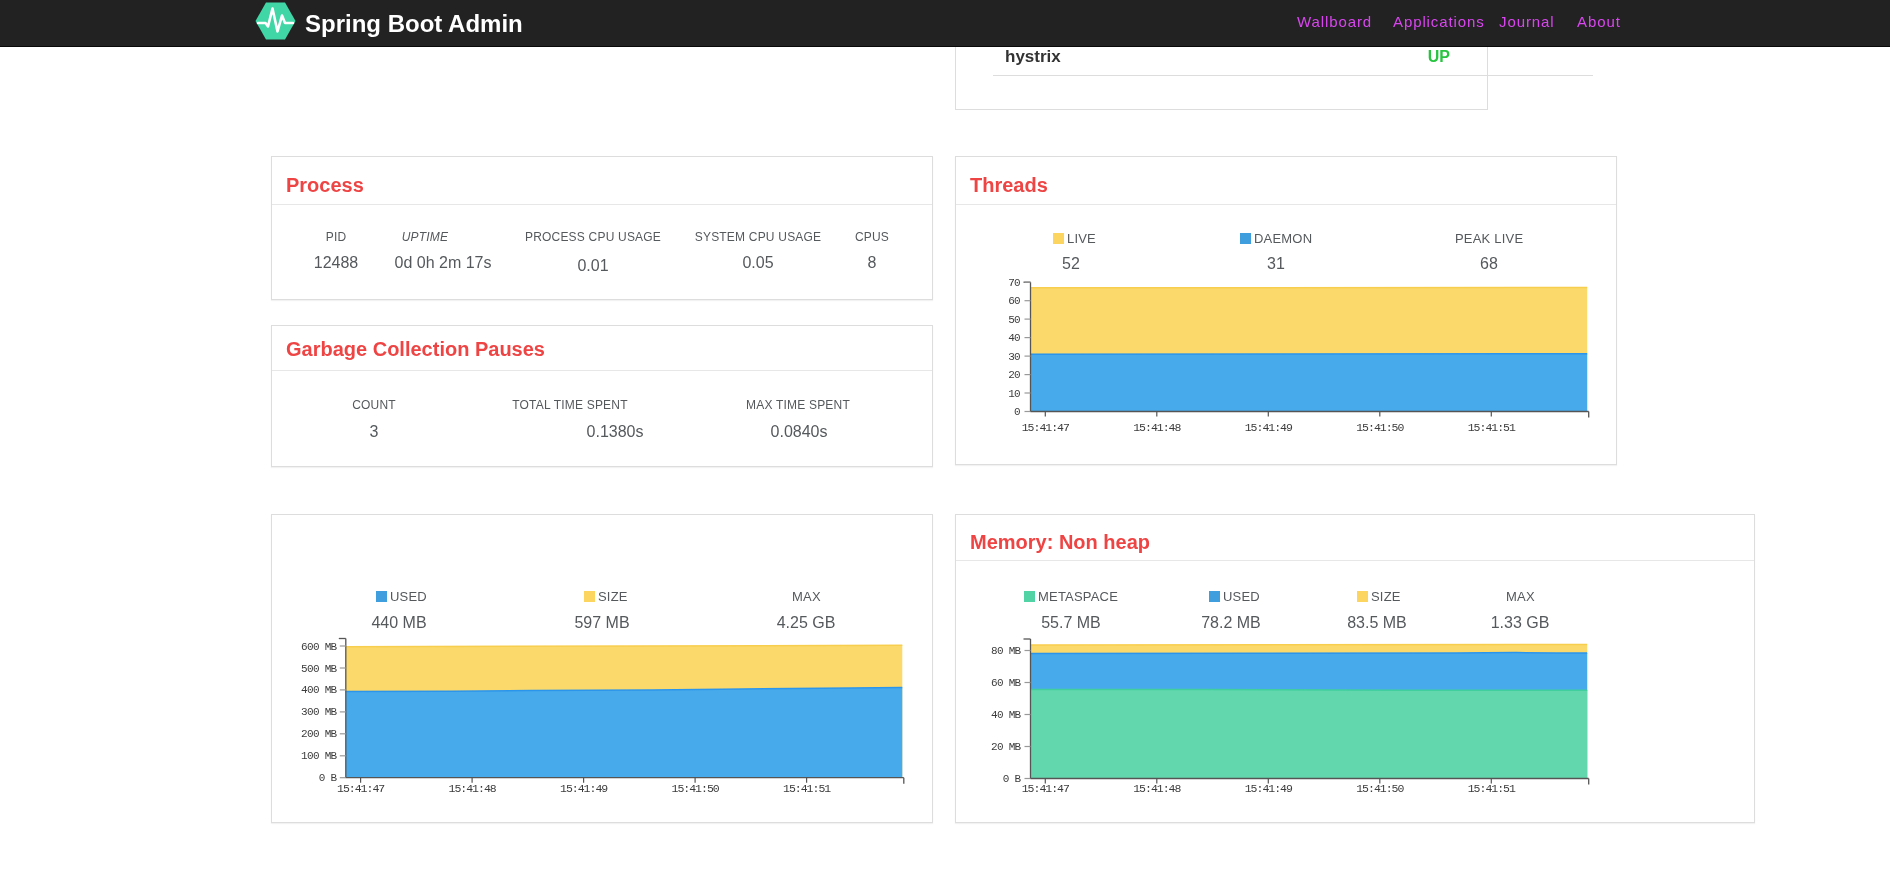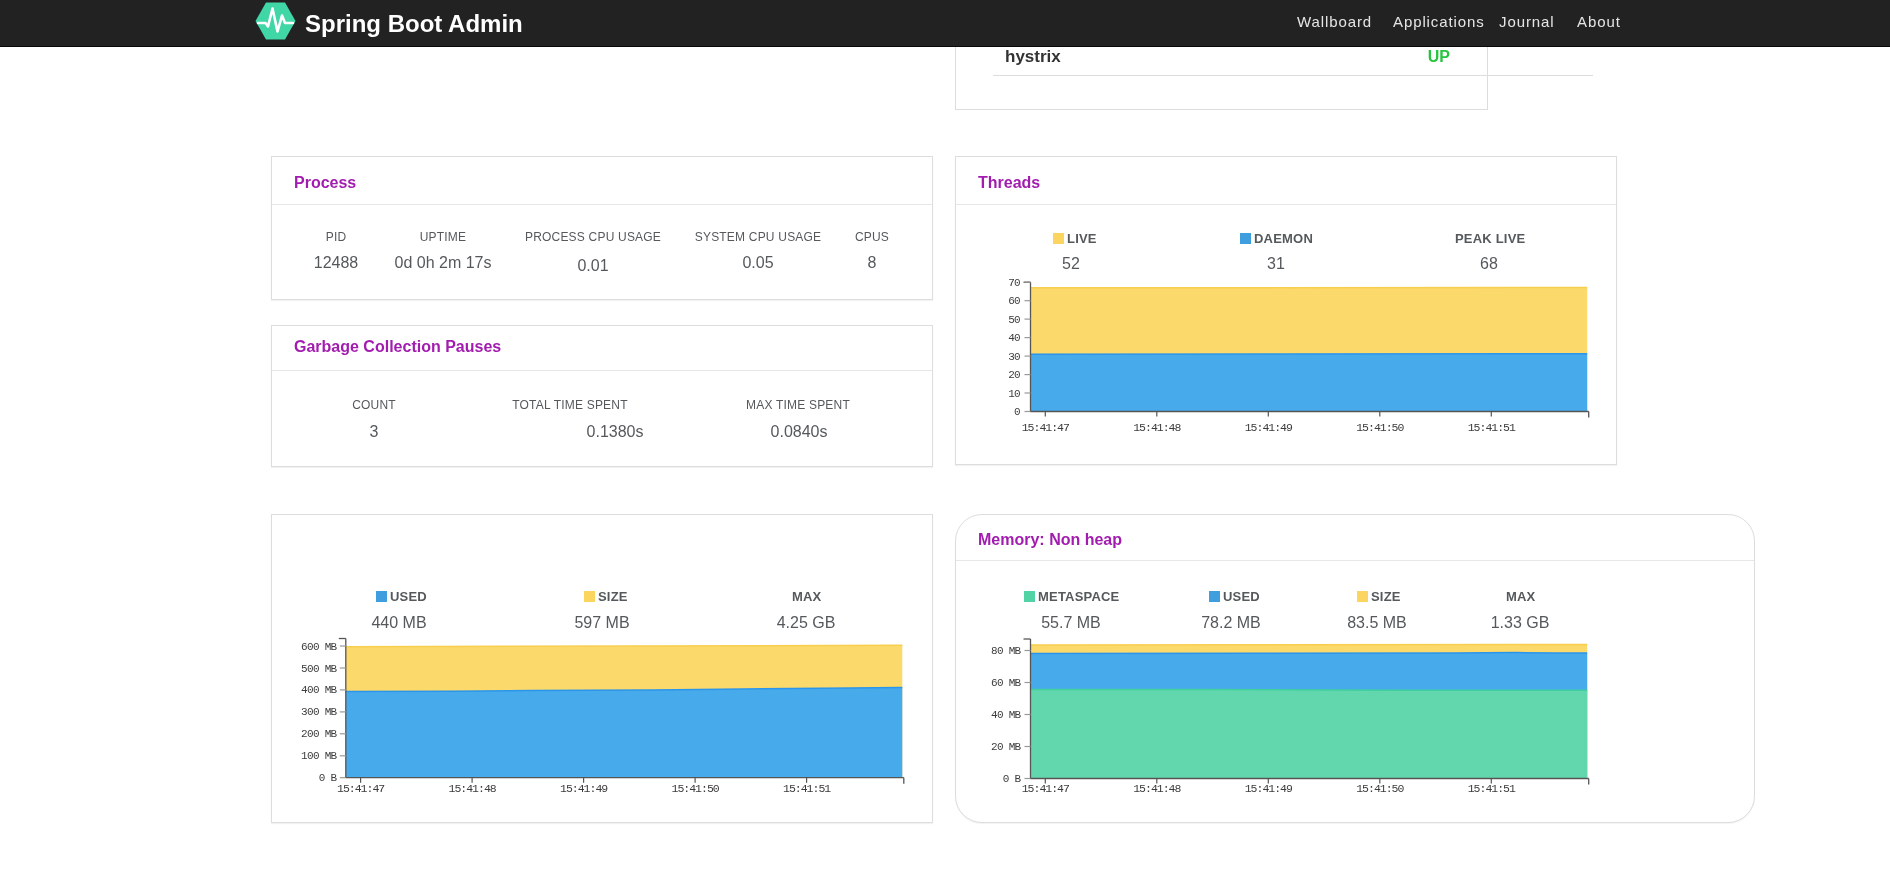--- a/index.html
+++ b/index.html
@@ -2,29 +2,29 @@
 <html><head>
 <meta charset="utf-8">
 <style>
 * { margin:0; padding:0; box-sizing:border-box; }
 html,body { width:1890px; height:892px; background:#fff; overflow:hidden;
   font-family:"Liberation Sans", sans-serif; position:relative; }
 #navbar { position:absolute; left:0; top:0; width:1890px; height:47px;
   background:#222; border-bottom:1px solid #090909; z-index:10; }
 #brand { position:absolute; left:305px; top:10px; font-size:24px; font-weight:bold; color:#fff; }
 #logo { position:absolute; left:255px; top:2px; }
-.navlink { position:absolute; top:13px; font-size:15px; letter-spacing:0.9px; color:#e5e5e5; }
+.navlink { position:absolute; top:13px; font-size:15px; letter-spacing:0.9px; color:#d946ef; }
 .panel { position:absolute; background:#fff; border:1px solid #ddd;
   box-shadow:0 1px 1px rgba(0,0,0,.05); }
 .hd { position:absolute; left:0; right:0; top:0; border-bottom:1px solid #e7e7e7; }
-.hd span { position:absolute; left:22px; font-size:16px; font-weight:bold; color:#a21caf; white-space:nowrap; }
+.hd span { position:absolute; left:14px; font-size:20px; font-weight:bold; color:#ef4444; white-space:nowrap; }
 .cx { position:absolute; transform:translateX(-50%); white-space:nowrap; }
 .lbl { font-size:12px; color:#55595c; letter-spacing:0.2px; }
 .val { font-size:16px; color:#55595c; }
-.leg { position:absolute; white-space:nowrap; font-size:13px; color:#55595c; letter-spacing:0.2px;font-weight:bold; }
+.leg { position:absolute; white-space:nowrap; font-size:13px; color:#55595c; letter-spacing:0.2px; }
 .sq { display:inline-block; width:11px; height:11px; margin-right:3px; vertical-align:-1px; }
 svg text { font-family:"Liberation Mono", monospace; font-size:11px; letter-spacing:-0.7px; fill:#3c3c3c; }
 svg text.xt { font-size:11.5px; letter-spacing:-1px; }
 </style>
 </head>
 <body>
 <div id="navbar">
   <svg id="logo" width="41" height="38" viewBox="0 0 40 38">
     <polygon points="10.5,0.5 29.5,0.5 40,19 29.5,37.5 10.5,37.5 0,19" fill="#41d6a6"></polygon>
     <polyline points="2.5,21 10,21 12.5,24.5 17,6.5 22,29.5 26.5,13.5 29.5,21 37.5,21" fill="none" stroke="#fff" stroke-width="2.6" stroke-linejoin="round" stroke-linecap="round"></polyline>
@@ -40,21 +40,21 @@
   <span style="position:absolute; left:49px; top:17px; font-size:17px; font-weight:bold; color:#333;">hystrix</span>
   <span style="position:absolute; right:37px; top:18px; font-size:16px; font-weight:bold; color:#28c440;">UP</span>
   <div style="position:absolute; left:37px; top:45px; width:600px; height:1px; background:#ddd;"></div>
 </div>
 
 <div class="panel" style="left:271px; top:156px; width:662px; height:144px;">
   <div class="hd" style="height:48px;">
       <span style="top:17px;">Process</span>
     </div>
   <div class="cx lbl" style="left:64px; top:73px;">PID</div>
-  <div class="cx lbl" style="left:171px; top:73px;">UPTIME</div>
+  <div class="cx lbl" style="left:153px; top:73px;font-style:italic;">UPTIME</div>
   <div class="cx lbl" style="left:321px; top:73px;">PROCESS CPU USAGE</div>
   <div class="cx lbl" style="left:486px; top:73px;">SYSTEM CPU USAGE</div>
   <div class="cx lbl" style="left:600px; top:73px;">CPUS</div>
   <div class="cx val" style="left:64px; top:97px;">12488</div>
   <div class="cx val" style="left:171px; top:97px;">0d 0h 2m 17s</div>
   <div class="cx val" style="left:321px; top:100px;">0.01</div>
   <div class="cx val" style="left:486px; top:97px;">0.05</div>
   <div class="cx val" style="left:600px; top:97px;">8</div>
 </div>
 
@@ -170,21 +170,21 @@
     <g text-anchor="middle">
       <text class="xt" x="88.6" y="176.5">15:41:47</text>
       <text class="xt" x="200.1" y="176.5">15:41:48</text>
       <text class="xt" x="311.6" y="176.5">15:41:49</text>
       <text class="xt" x="423.1" y="176.5">15:41:50</text>
       <text class="xt" x="534.6" y="176.5">15:41:51</text>
     </g>
   </svg>
 </div>
 
-<div class="panel" style="left:955px; top:514px; width:800px; height:309px;border-radius:27px;">
+<div class="panel" style="left:955px; top:514px; width:800px; height:309px;">
   <div class="hd" style="height:46px;">
       <span style="top:16px;">Memory: Non heap</span>
     </div>
   <div class="leg" style="left:68px; top:74px;"><span class="sq" style="background:#52d3a5;"></span>METASPACE</div>
   <div class="leg" style="left:253px; top:74px;"><span class="sq" style="background:#3e9ede;"></span>USED</div>
   <div class="leg" style="left:401px; top:74px;"><span class="sq" style="background:#fbd55f;"></span>SIZE</div>
   <div class="leg" style="left:550px; top:74px;">MAX</div>
   <div class="cx val" style="left:115px; top:99px;">55.7 MB</div>
   <div class="cx val" style="left:275px; top:99px;">78.2 MB</div>
   <div class="cx val" style="left:421px; top:99px;">83.5 MB</div>

